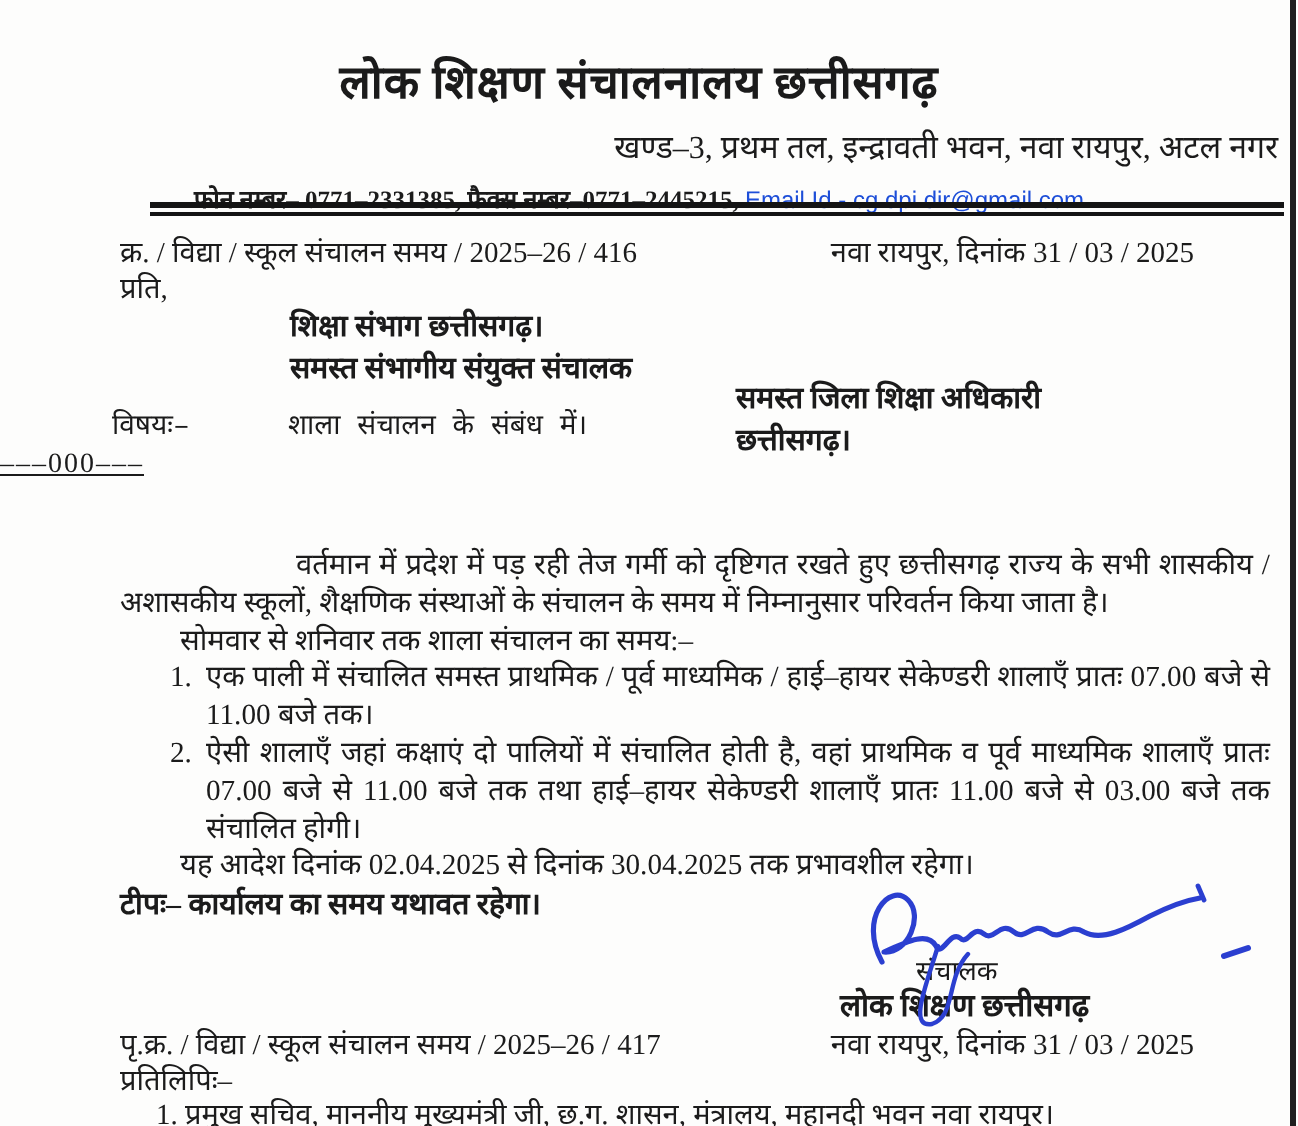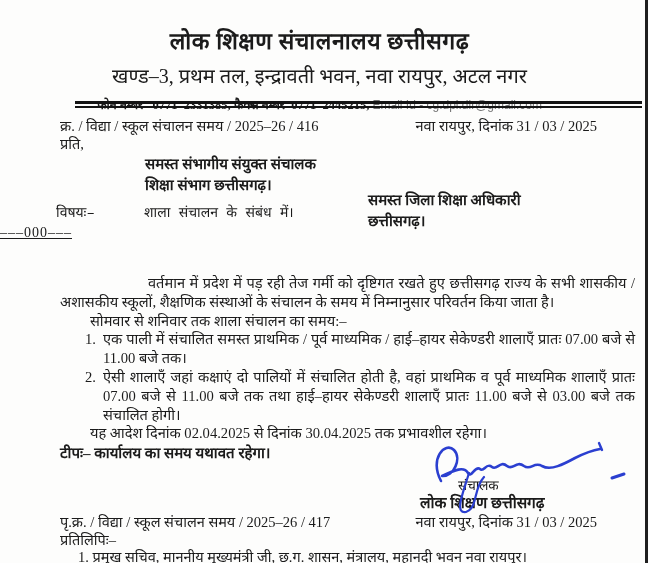--- a/index.html
+++ b/index.html
@@ -12,24 +12,24 @@
     font-family:"Liberation Serif","DejaVu Serif",serif;
     color:#1b1b1b;
   }
   .scan-edge {
     position:absolute; top:0; bottom:0; right:1px; width:3px;
     background:#1f1f1f;
   }
   
   .header { position:absolute; top:24px; left:0; right:10px; text-align:center; }
   .org-title { margin:0; font-size:23px; font-weight:700; letter-spacing:0.5px; }
-  .org-address { margin-top:6px; font-size:20px; }
+  .org-address { margin-top:6px; font-size:16px;text-align:right; }
   .org-contact { margin-top:7px; font-size:12.5px; font-weight:700; }
   .org-contact .email {
-    font-weight:400; color:#737373;
+    font-weight:400; color:#1d4ed8;
     font-family:"Liberation Sans","DejaVu Sans",sans-serif; font-size:12px;
   }
   .double-rule {
     position:absolute; top:101px; left:75px; width:567px; height:7px;
     border-top:3px solid #141414; border-bottom:2px solid #141414;
     box-sizing:border-box;
   }
   
   .ref-row { position:absolute; left:60px; right:52px; display:flex;
     justify-content:space-between; font-size:14.5px; }
@@ -84,22 +84,22 @@
   <div class="double-rule"></div>
 
   <div class="ref-row ref-row-top">
     <span>क्र. / विद्या / स्कूल संचालन समय / 2025–26 / 416</span>
     <span>नवा रायपुर, दिनांक  31 / 03 / 2025</span>
   </div>
 
   <div class="salutation">प्रति,</div>
 
   <div class="addressee left">
+    <div>शिक्षा संभाग छत्तीसगढ़।</div>
     <div>समस्त संभागीय संयुक्त संचालक</div>
-    <div>शिक्षा संभाग छत्तीसगढ़।</div>
   </div>
   <div class="addressee right">
     <div>समस्त जिला शिक्षा अधिकारी</div>
     <div>छत्तीसगढ़।</div>
   </div>
 
   <div class="subject-row">
     <span>विषयः–</span>
     <span class="subject-text">शाला संचालन के संबंध में।</span>
   </div>

